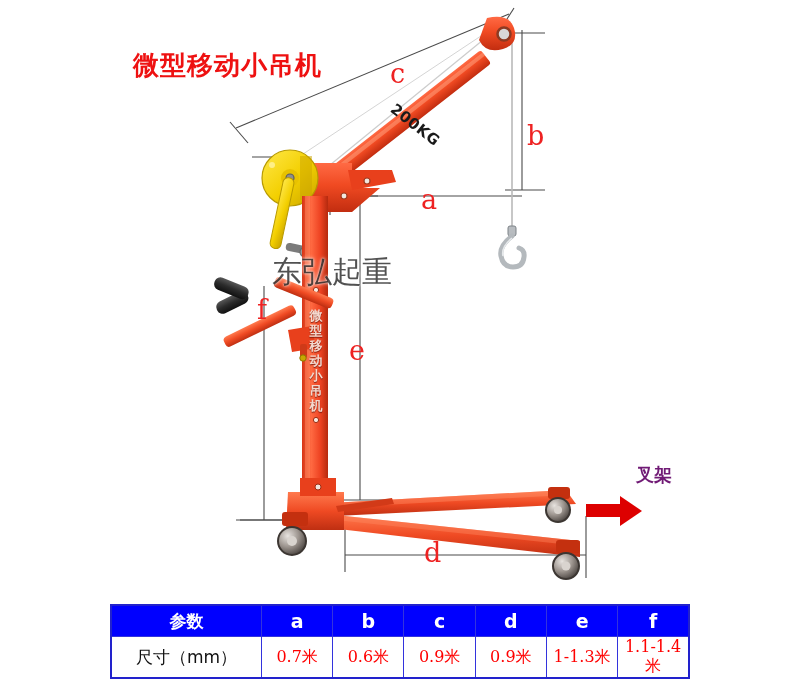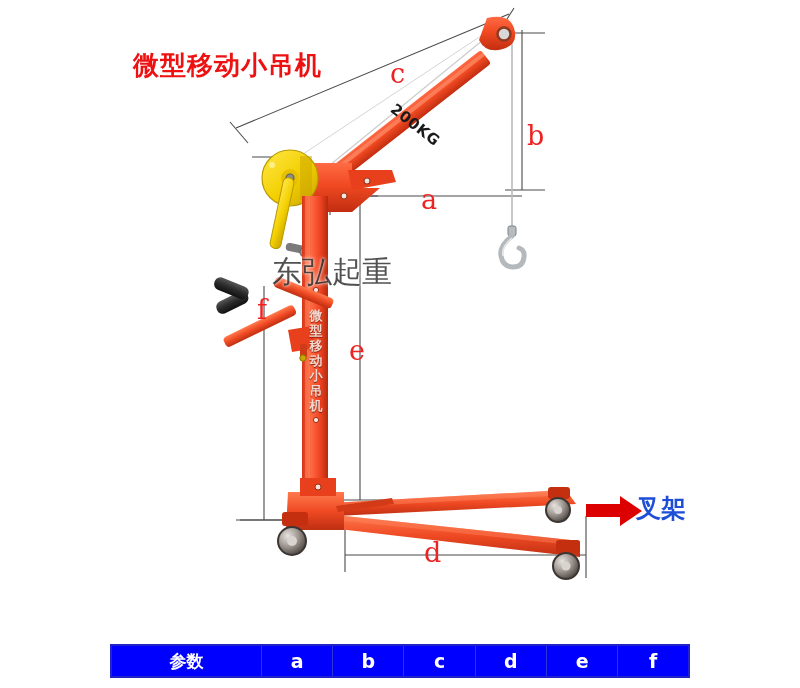--- a/index.html
+++ b/index.html
@@ -17,23 +17,23 @@
     font-size:26px;font-weight:bold;color:#ee1111;letter-spacing:1px;
     white-space:nowrap;
   }
   .watermark{
     position:absolute;left:272px;top:252px;
     font-family:"DejaVu Serif",serif;
     font-size:30px;color:#3a3a3a;opacity:.88;white-space:nowrap;
     text-shadow:0 0 2px #fff,0 0 4px #fff;
   }
   .fork-label{
-    position:absolute;left:636px;top:492px;
-    font-family:"DejaVu Sans",sans-serif;
-    font-size:25px;font-weight:bold;color:#1d4ed8;white-space:nowrap;
+    position:absolute;left:636px;top:463px;
+    font-family:"DejaVu Sans",sans-serif;
+    font-size:18px;font-weight:bold;color:#701a75;white-space:nowrap;
   }
   .dim{
     position:absolute;color:#ee2222;
     font-family:"DejaVu Serif",serif;
     font-size:27px;line-height:1;
   }
   .boom-rating{
     position:absolute;left:398px;top:100px;
     font-family:"DejaVu Sans",sans-serif;
     font-size:15px;font-weight:bold;color:#1a1a1a;
@@ -42,21 +42,21 @@
   .mast-text{
     position:absolute;left:308px;top:308px;width:16px;
     font-family:"DejaVu Sans",sans-serif;
     font-size:13px;font-weight:bold;color:#f3d9cf;
     line-height:15px;text-align:center;text-shadow:0 1px 1px rgba(90,10,0,.75);
   }
   .mast-text span{display:block;}
 
   
   .spec-table{
-    position:absolute;left:110px;top:644px;width:580px;
+    position:absolute;left:110px;top:604px;width:580px;
     border-collapse:collapse;
     border:2px solid #2222cc;
     padding-left:40px;
   }
   .spec-table td{
     border:1px solid #3333dd;
     text-align:center;vertical-align:middle;
     height:32px;padding:0 2px;
     font-family:"DejaVu Sans",sans-serif;
   }
@@ -267,16 +267,25 @@
     <tbody>
       <tr class="head">
         <td class="head-first">参数</td>
         <td>a</td>
         <td>b</td>
         <td>c</td>
         <td>d</td>
         <td>e</td>
         <td>f</td>
       </tr>
+      <tr class="body">
+        <td class="row-label">尺寸（mm）</td>
+        <td class="val">0.7米</td>
+        <td class="val">0.6米</td>
+        <td class="val">0.9米</td>
+        <td class="val">0.9米</td>
+        <td class="val">1-1.3米</td>
+        <td class="val">1.1-1.4米</td>
+      </tr>
     </tbody>
   </table>
 
 </div>
 
 </body></html>

